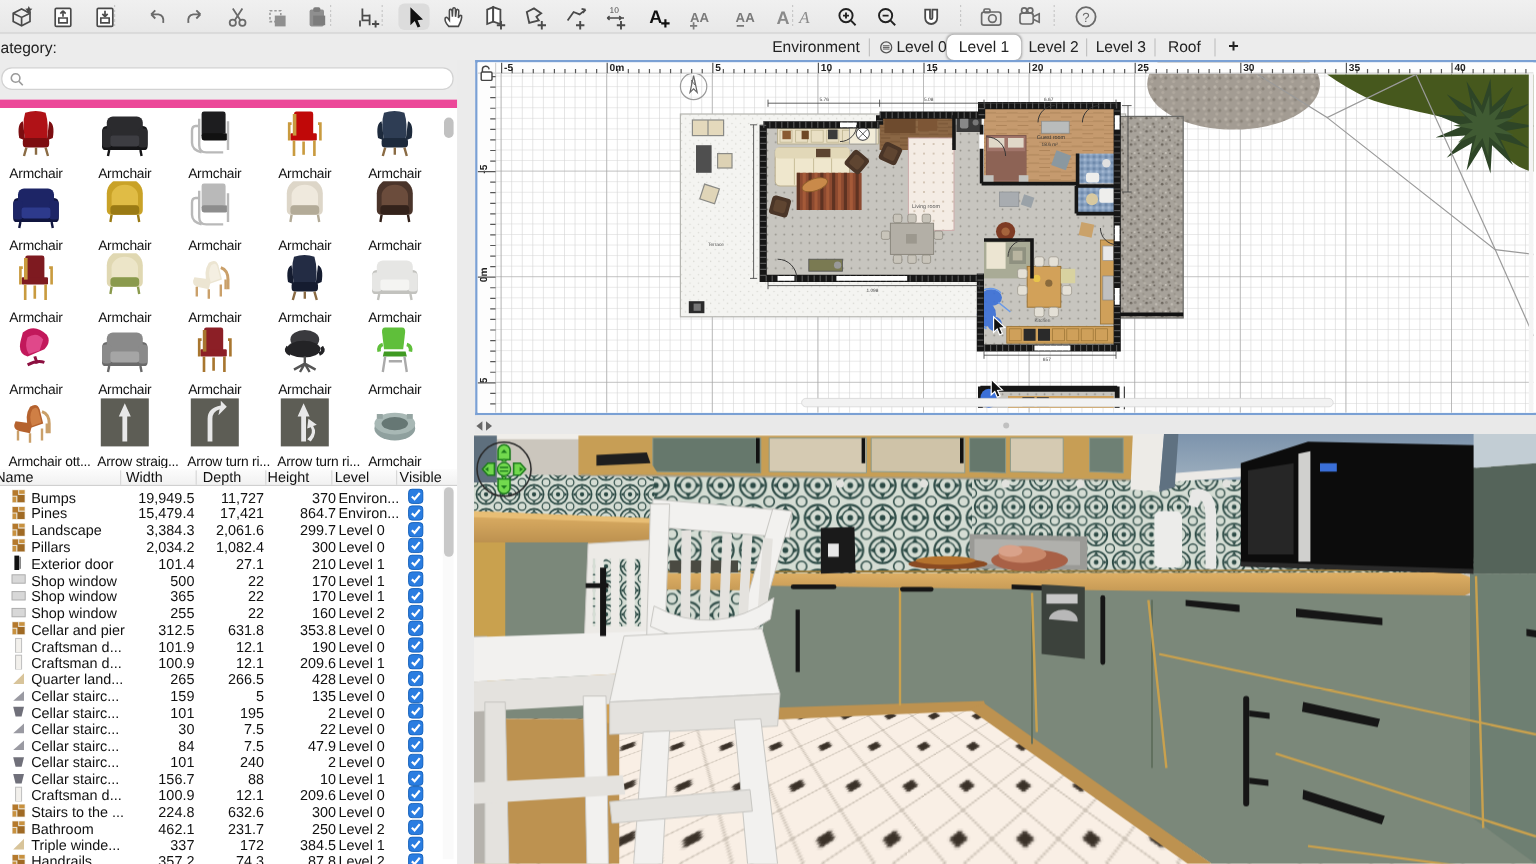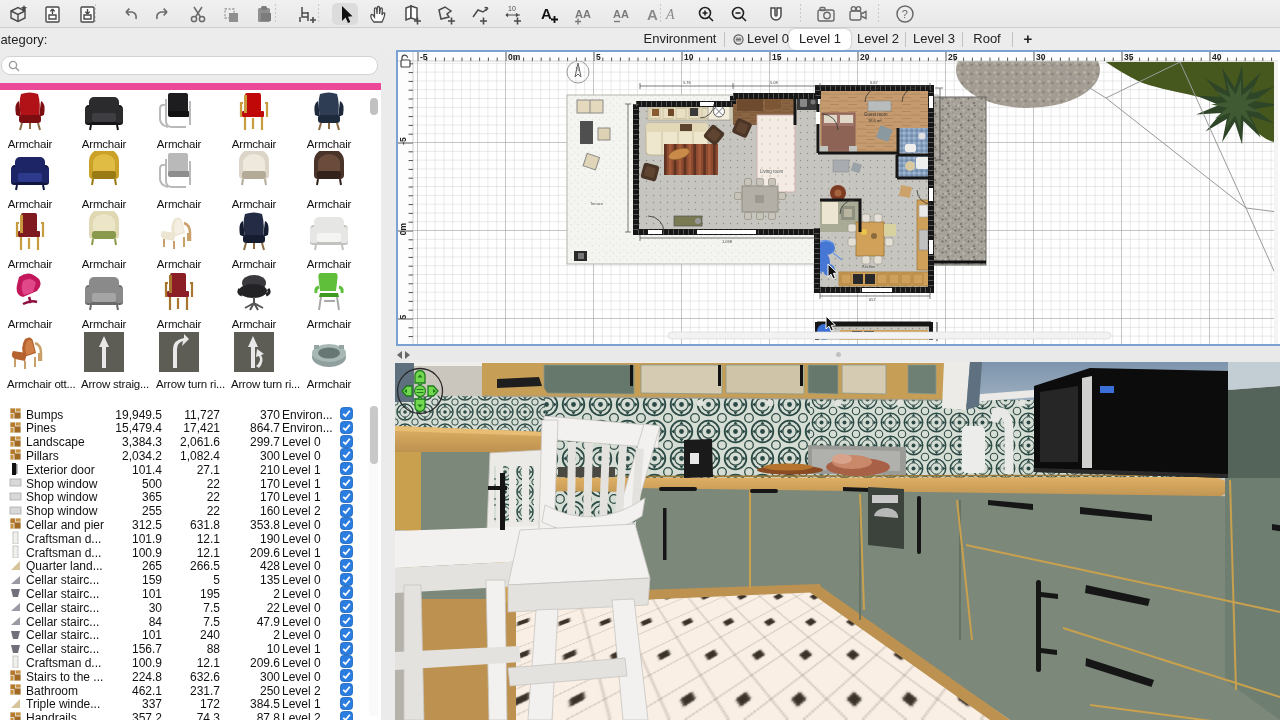--- a/index.html
+++ b/index.html
@@ -393,20 +393,33 @@
             <ellipse cx="23" cy="22" rx="17" ry="9" fill="#a8b8b5"></ellipse>
             <ellipse cx="23" cy="22" rx="11" ry="5.5" fill="#667774"></ellipse>
             <rect x="8" y="14" width="5" height="4" fill="#95a5a2"></rect>
             <rect x="33" y="14" width="5" height="4" fill="#95a5a2"></rect>
           </svg><div class="cl">Armchair</div></div>
       <div id="cat-sb">
           <div class="thumb"></div>
         </div>
     </div>
     <div id="furntable">
+      <div id="thead">
+        <span style="left:-4px">Name</span>
+        <span style="left:105px">Width</span>
+        <span style="left:169px">Depth</span>
+        <span style="left:223px">Height</span>
+        <span style="left:279px">Level</span>
+        <span style="left:333px">Visible</span>
+        <div class="sep" style="left:100px"></div>
+        <div class="sep" style="left:163px"></div>
+        <div class="sep" style="left:221px"></div>
+        <div class="sep" style="left:276px"></div>
+        <div class="sep" style="left:330px"></div>
+      </div>
       <div class="tr" style="top:17.0px">
 <svg class="ti" width="13" height="13" viewBox="0 0 13 13">
             <rect x="1" y="1" width="11" height="11" fill="#e8e0d2"></rect>
             <rect x="1.5" y="1.5" width="4.6" height="4.6" fill="#b5792c"></rect>
             <rect x="7" y="1.5" width="4.5" height="3" fill="#c8913f"></rect>
             <rect x="1.5" y="7" width="3" height="4.5" fill="#c8913f"></rect>
             <rect x="5.5" y="5.5" width="6" height="6" fill="#a06a24"></rect>
           </svg>
 <span class="tn">Bumps</span>
 <span class="num" style="left:100px;width:62px">19,949.5</span>

